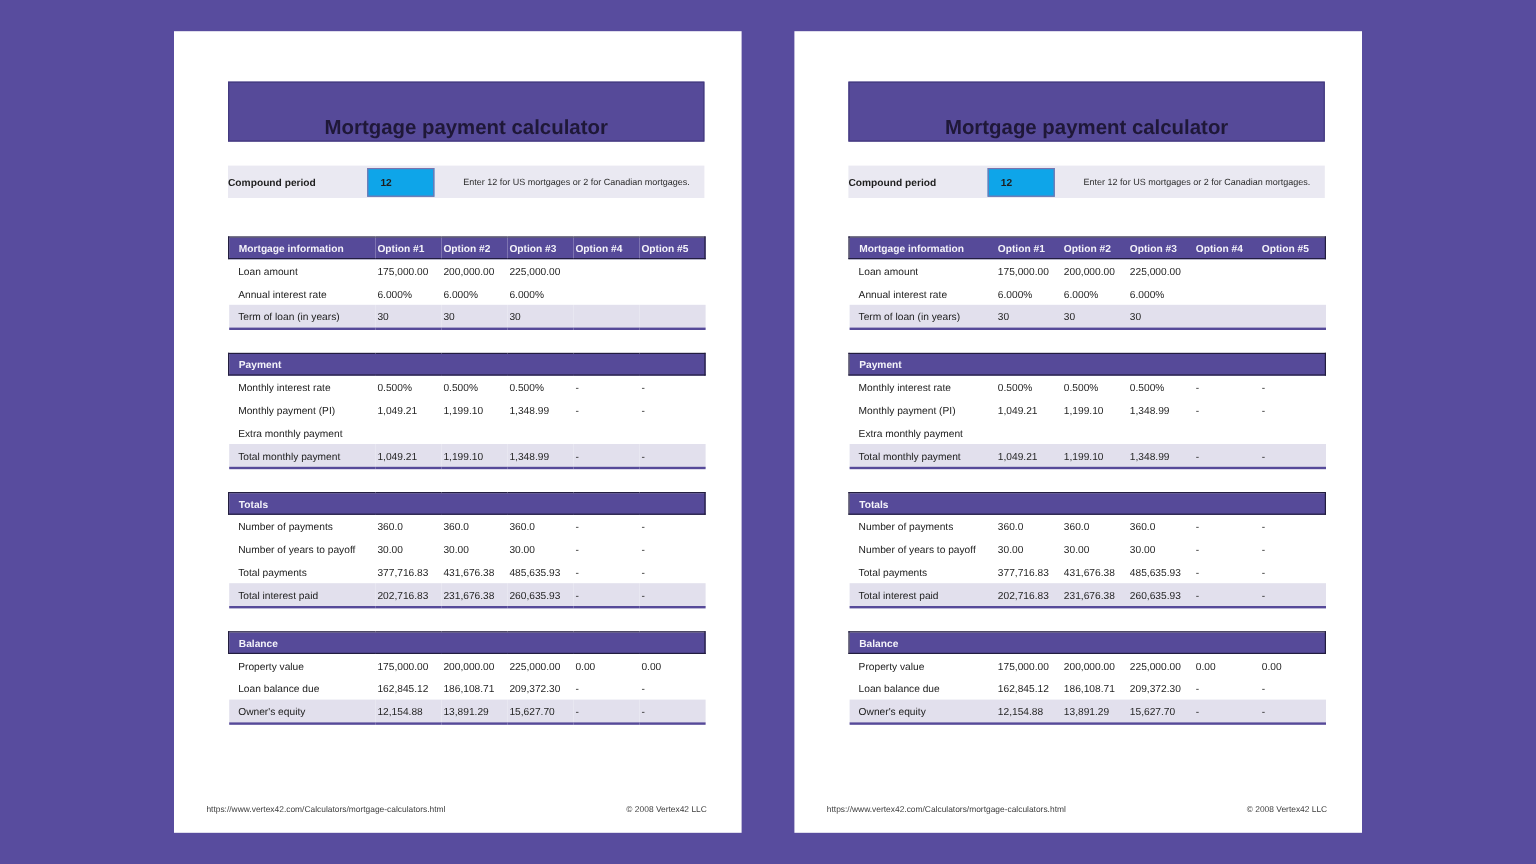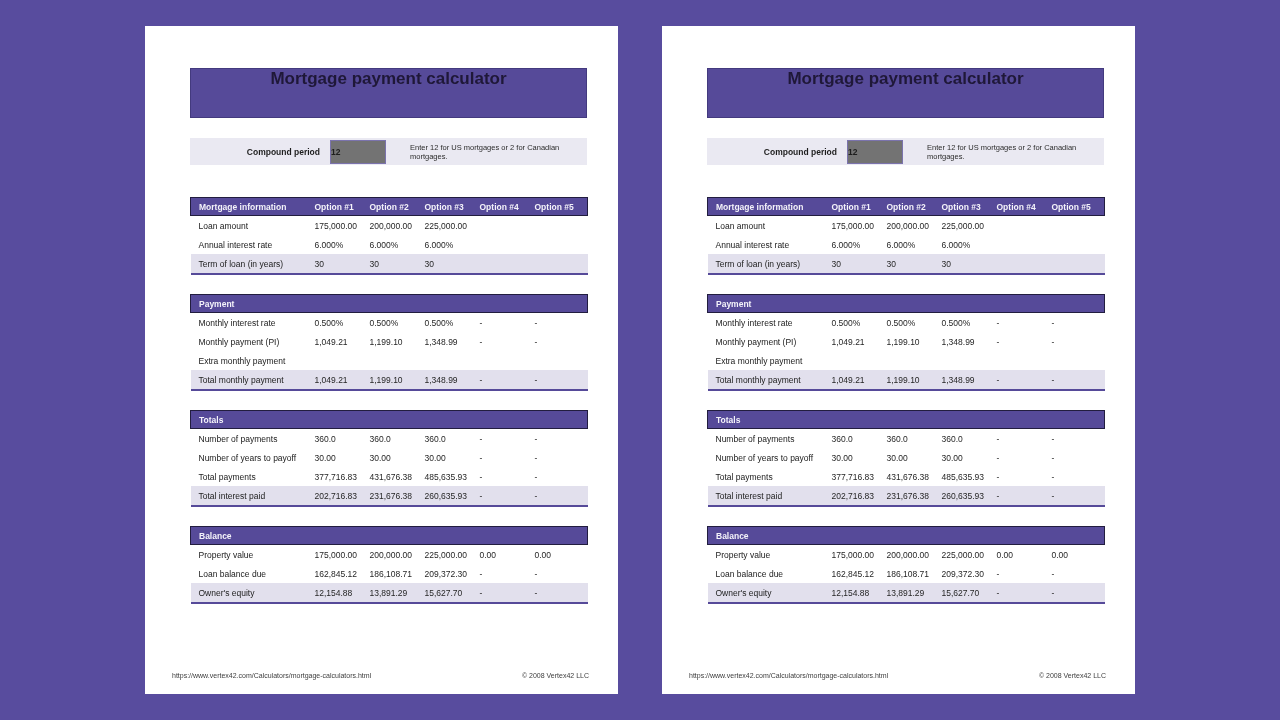--- a/index.html
+++ b/index.html
@@ -12,38 +12,38 @@
   }
   .page {
     width:473px; height:668px; background:#ffffff;
     position:relative; color:#262626; flex:0 0 auto;
   }
   .banner {
     position:absolute; left:45px; top:42px; width:397px; height:50px;
     background:var(--banner, #564a99);
     border:1px solid var(--banner-border, #433a7e);
     box-sizing:border-box;
-    display:flex; align-items:flex-start; justify-content:center;
+    display:flex; align-items:flex-end; justify-content:center;
   }
   .banner span {
     font-size:17px; font-weight:bold; color:var(--banner-text, #1f1838);
   }
   .compound {
     position:absolute; left:45px; top:112px; width:397px; height:27px;
     background:var(--compound-bg, #eae9f2);
     display:flex; align-items:center; box-sizing:border-box;
   }
   .c-label {
-    width:106px; text-align:right; font-weight:bold; font-size:8.5px;
-    padding-right:10px; flex:0 0 auto; color:#1e1e1e;margin-left:24px;
+    width:106px; font-weight:bold; font-size:8.5px;
+    padding-right:10px; flex:0 0 auto; color:#1e1e1e;
   }
   .c-box {
     width:56px; height:24px; box-sizing:border-box; flex:0 0 auto;
-    background:#737373; border:1px solid #7b73ad;
-    display:flex; align-items:center; 
+    background:#0ea5e9; border:1px solid #7b73ad;
+    display:flex; align-items:center; padding-left:10px;
     font-weight:bold; font-size:8.5px; color:#1e1e1e;
   }
   .c-note { margin-left:24px; font-size:7.5px; color:#2c2c2c; }
   .tables { position:absolute; left:45px; top:159px; width:397px;margin-top:12px; }
   table {
     width:397px; border-collapse:collapse; table-layout:fixed;
     font-size:8.5px; margin-bottom:19px; color:#262626;
   }
   th {
     background:var(--banner, #564a99); color:var(--header-text, #f4f3fa);

